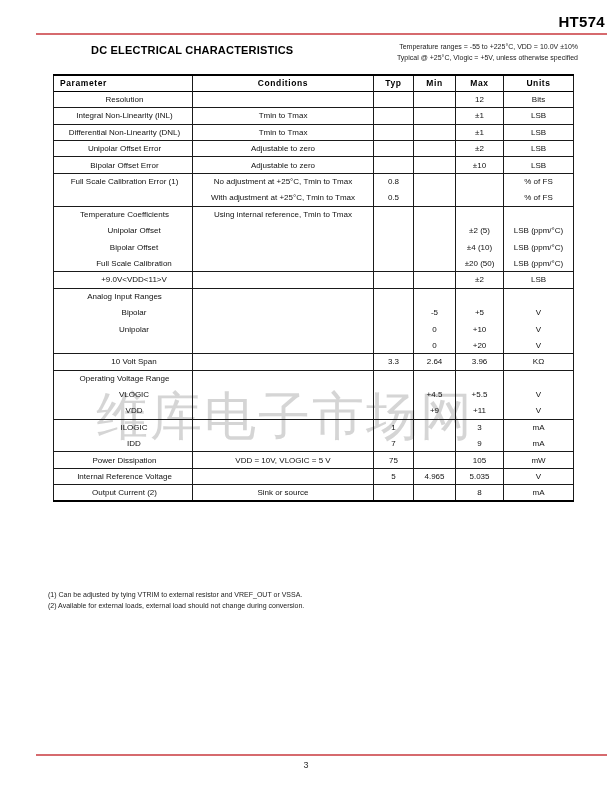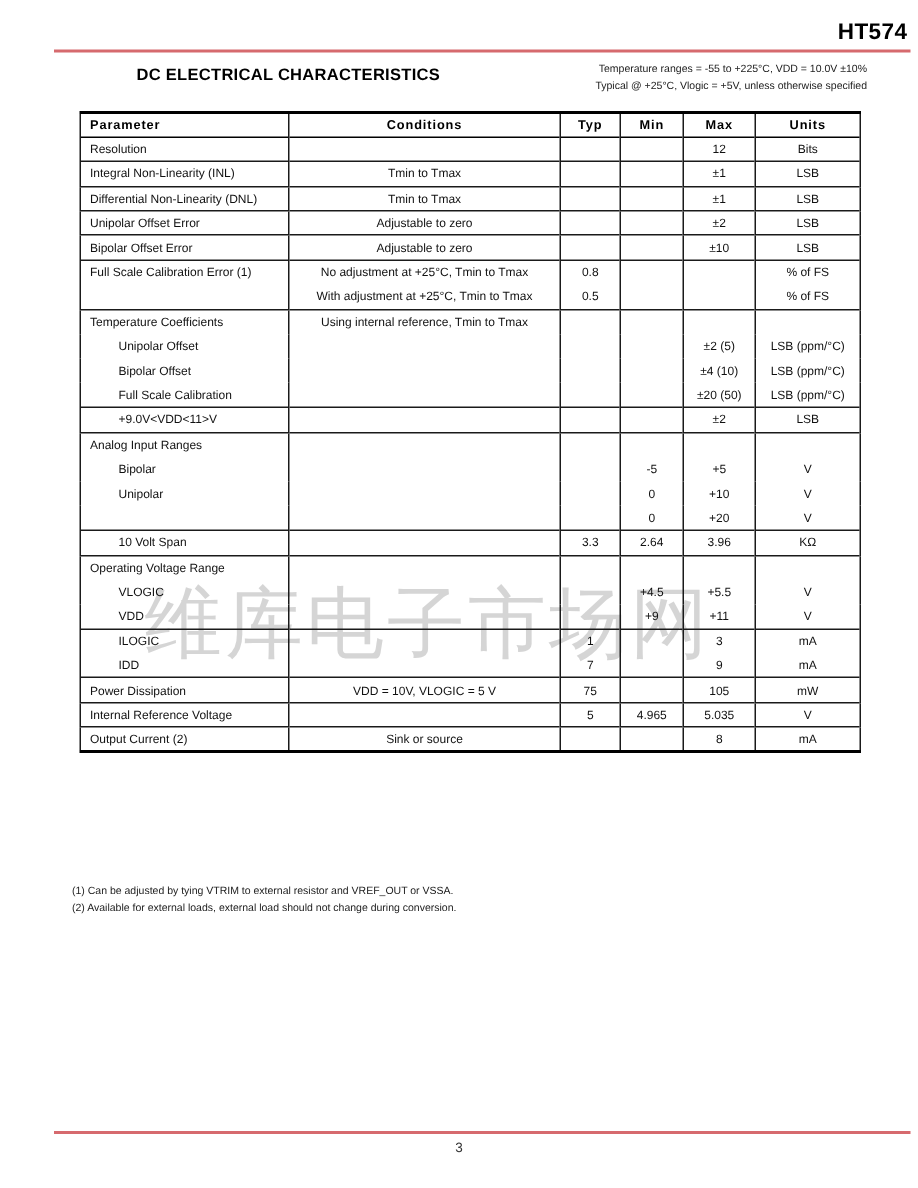--- a/index.html
+++ b/index.html
@@ -55,21 +55,21 @@
     height:16.4px; padding:0 3px; vertical-align:middle;
     overflow:hidden; white-space:nowrap;
   }
   .spec thead tr { border-bottom:1.5px solid #000; }
   .spec th {
     font-size:8.5px; font-weight:bold; letter-spacing:0.6px;
     text-align:center; color:#000;
   }
   .spec th.param { text-align:left; padding-left:6px;margin-left:23px; }
   .spec tbody { border-bottom:1px solid #1a1a1a; }
-  .spec td.param { text-align:left; padding-left:6px; }
+  .spec td.param { text-align:center; padding-left:6px; }
   .spec td.param.indent { padding-left:25px; }
   .spec td.cond, .spec td.typ, .spec td.min,
   .spec td.max, .spec td.units { text-align:center; }
 
   
   .footnotes {
     position:absolute; top:590px; left:48px;
     font-size:7px; line-height:10.5px; color:#222;
   }
 

